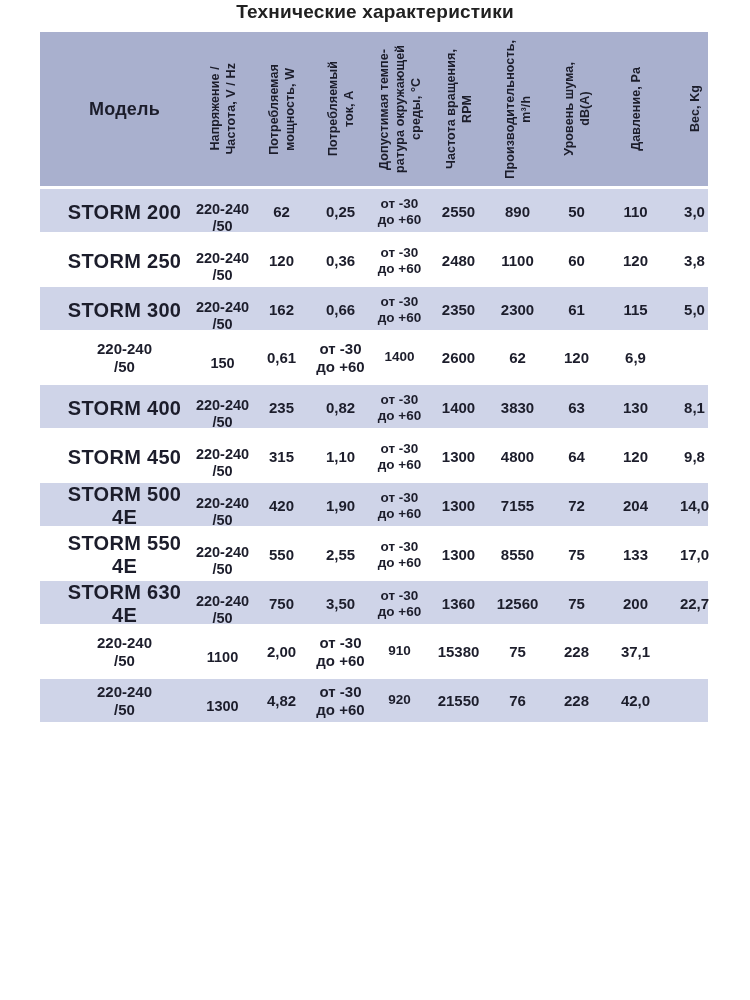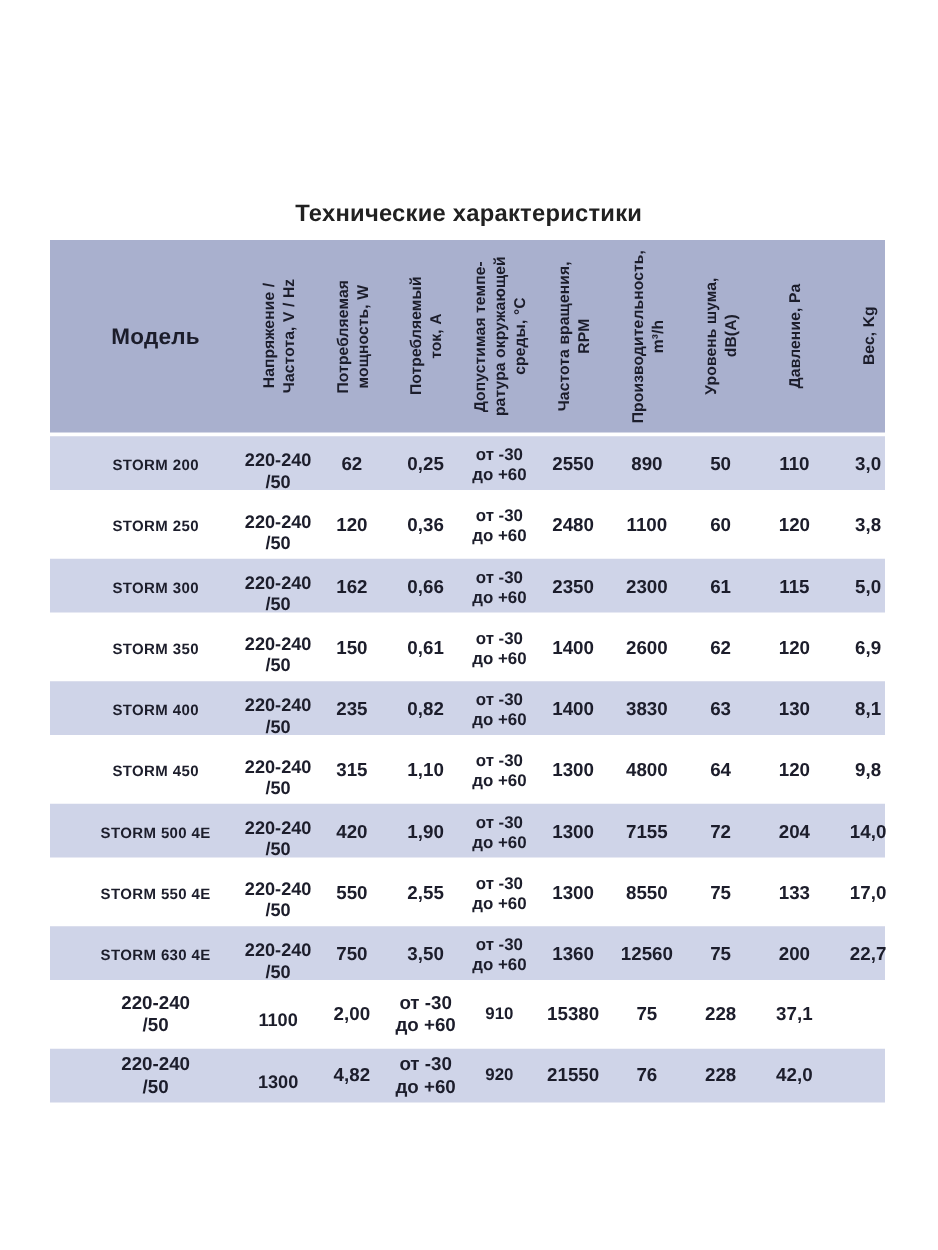--- a/index.html
+++ b/index.html
@@ -13,21 +13,20 @@
   html, body { background: #ffffff; }
   body {
     width: 750px;
     height: 1000px;
     font-family: "Liberation Sans", "DejaVu Sans", sans-serif;
     color: var(--text);
     overflow: hidden;
   }
   .page { width: 750px; height: 1000px; position: relative; }
   .title {
-    padding-top: 160px;
     text-align: center;
     font-size: 19px;
     line-height: 24px;
     font-weight: 700;
     letter-spacing: 0.2px;
     color: var(--title);
   }
   .spec-table {
     margin: 8px 0 0 40px;
     width: 668px;
@@ -64,21 +63,21 @@
     writing-mode: vertical-rl;
     transform: rotate(180deg);
     font-size: 12.5px;
     font-weight: 600;
     line-height: 1.28;
     letter-spacing: 0.1px;
     text-align: center;
     white-space: pre-line;
   }
   .cell.model {
-    font-size: 12px;
+    font-size: 20px;
     font-weight: 700;
     letter-spacing: 0.3px;
   }
   .cell.val {
     font-size: 15px;
     font-weight: 600;
     line-height: 1.2;
   }
   
   .row.data .cell:nth-child(2) { font-size: 14.5px; font-weight: 600; margin-top: 12px; }
@@ -154,21 +153,20 @@
     <div class="cell val">от -30
 до +60</div>
     <div class="cell val">2350</div>
     <div class="cell val">2300</div>
     <div class="cell val">61</div>
     <div class="cell val">115</div>
     <div class="cell val">5,0</div>
   </div>
 
   <div class="row data">
-    <div class="cell model">STORM 350</div>
     <div class="cell val">220-240
 /50</div>
     <div class="cell val">150</div>
     <div class="cell val">0,61</div>
     <div class="cell val">от -30
 до +60</div>
     <div class="cell val">1400</div>
     <div class="cell val">2600</div>
     <div class="cell val">62</div>
     <div class="cell val">120</div>

